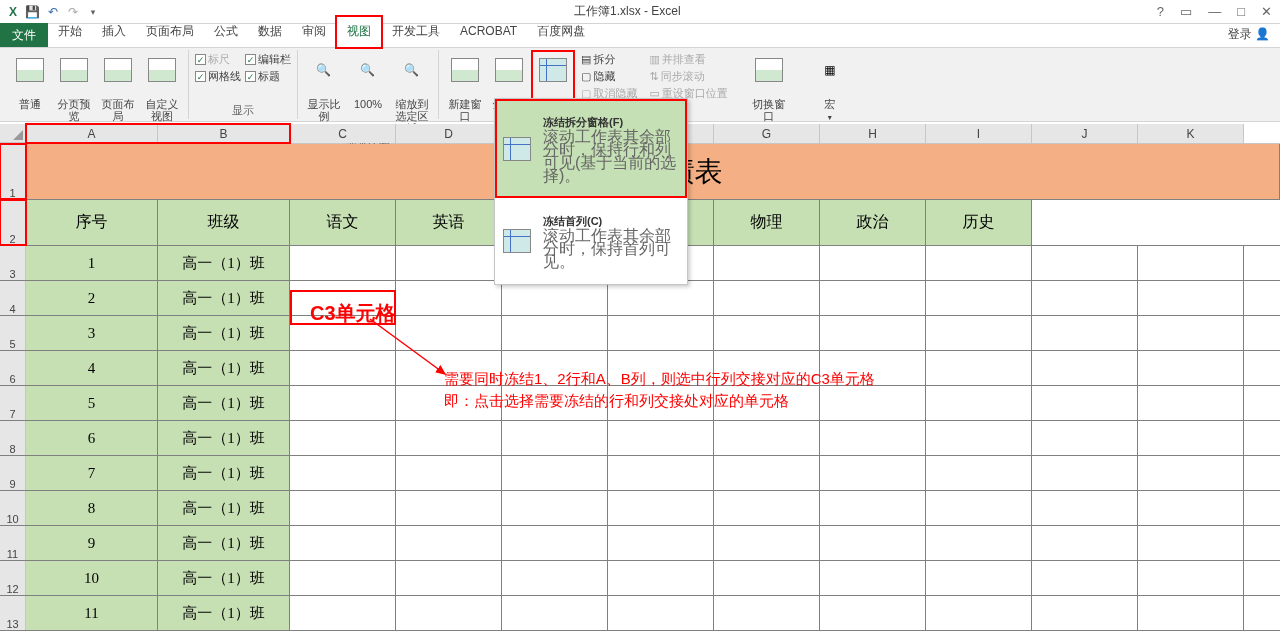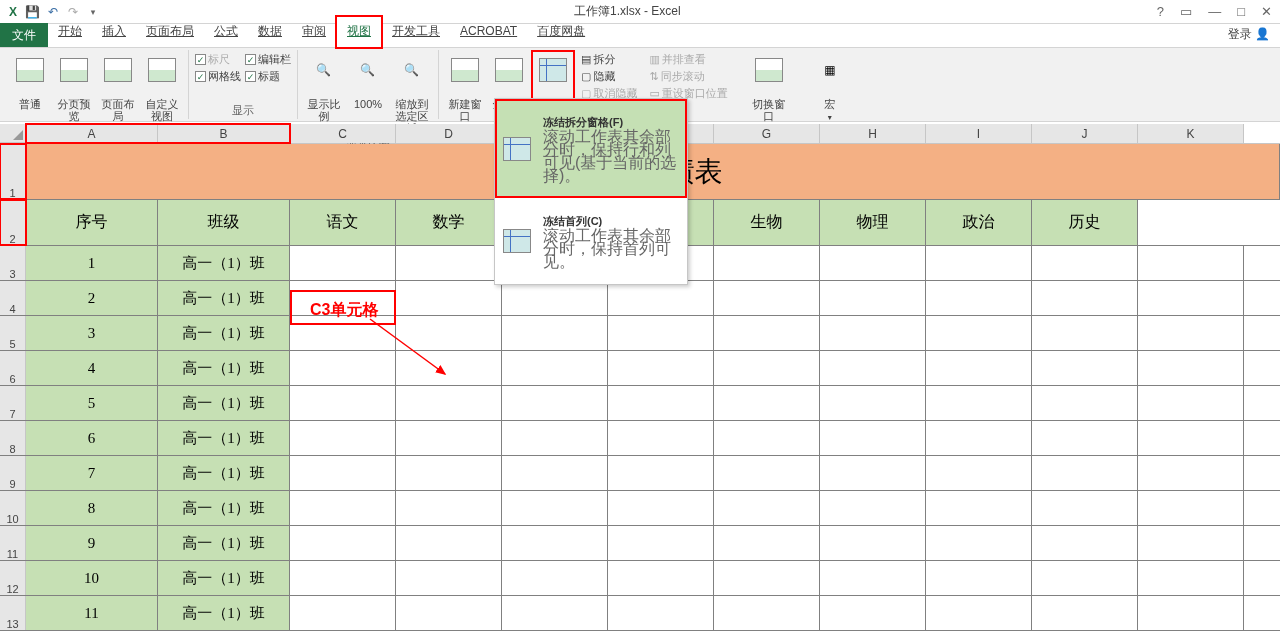--- a/index.html
+++ b/index.html
@@ -9,21 +9,21 @@
 .titlebar { height: 24px; background: #fff; display: flex; align-items: center; padding: 0 4px; border-bottom: 1px solid #d4d4d4; }
 .qat { display: flex; gap: 2px; align-items: center; }
 .qat-icon { width: 18px; height: 18px; display: flex; align-items: center; justify-content: center; }
 .title-center { flex: 1; text-align: center; color: #444; font-size: 12px; }
 .win-controls { display: flex; gap: 8px; color: #666; font-size: 13px; }
 .win-controls span { cursor: pointer; padding: 0 4px; }
 
 
 .tabs { height: 24px; display: flex; align-items: flex-end; background: #fff; border-bottom: 1px solid #d4d4d4; }
 .tab-file { background: #217346; color: #fff; padding: 4px 12px; height: 24px; display: flex; align-items: center; }
-.tab { padding: 8px 10px; color: #444; cursor: pointer; height: 32px; display: flex; align-items: center; text-decoration: underline; }
+.tab { padding: 8px 10px; color: #444; cursor: pointer; height: 32px; display: flex; align-items: center; }
 .tab.active { background: #fff; border: 1px solid #217346; border-bottom: 2px solid #fff; margin-bottom: -1px; color: #217346; position: relative; }
 .tab.highlighted { outline: 2px solid #ff0000; outline-offset: -1px; }
 .login { margin-left: auto; padding: 4px 10px; color: #444; }
 
 
 .ribbon { height: 74px; background: #f1f1f1; border-bottom: 1px solid #d4d4d4; display: flex; padding: 2px 4px; gap: 0; }
 .rgroup { display: flex; flex-direction: column; align-items: center; padding: 0 6px; border-right: 1px solid #d4d4d4; }
 .rgroup-body { flex: 1; display: flex; align-items: flex-start; gap: 4px; padding-top: 2px; }
 .rgroup-label { font-size: 11px; color: #666; padding-bottom: 1px; }
 .rbtn-large { display: flex; flex-direction: column; align-items: center; width: 40px; padding: 2px; cursor: pointer; }
@@ -65,21 +65,21 @@
 .headrow .cell { background: #c6e0b4; font-size: 16px; color: #000; }
 .bodyrow { height: 35px; }
 .bodyrow .cell { font-size: 15px; color: #000; }
 .bodyrow .cell.frozen { background: #c6e0b4; }
 .w-a{width:132px;} .w-b{width:132px;} .w-c{width:106px;} .w-d{width:106px;} .w-e{width:106px;}
 .w-f{width:106px;} .w-g{width:106px;} .w-h{width:106px;} .w-i{width:106px;} .w-j{width:106px;} .w-k{width:106px;}
 
 .rownum-box { outline: 2px solid #ff0000; outline-offset: -1px; position: relative; z-index: 5; }
 
 
-.c3-label { position: absolute; top: 156px; left: 310px; color: #ff0000; font-size: 16px; font-weight: bold; z-index: 50; pointer-events: none; }
+.c3-label { position: absolute; top: 156px; left: 310px; color: #ff0000; font-size: 20px; font-weight: bold; z-index: 50; pointer-events: none; }
 .c3-border { position: absolute; top: 146px; left: 290px; width: 106px; height: 35px; border: 2px solid #ff0000; z-index: 50; pointer-events: none; }
 .anno-text { position: absolute; top: 224px; left: 444px; color: #ff0000; font-size: 15px; line-height: 22px; z-index: 50; white-space: nowrap; pointer-events: none; }
 
 
 .arrow-svg { position: absolute; top: 165px; left: 360px; z-index: 49; pointer-events: none; }
 
 
 .cb { width:11px; height:11px; border:1px solid #888; display:inline-flex; align-items:center; justify-content:center; font-size:9px; color:#217346; background:#fff; }
 
 
@@ -287,21 +287,20 @@
       <div class="rowhead" style="flex:1;">1</div>
     </div>
     <div class="titlecell">各科成绩表</div>
   </div>
 
   <div class="datarow headrow">
     <div class="rowhead rownum-box">2</div>
     <div class="cell w-a">序号</div>
     <div class="cell w-b">班级</div>
     <div class="cell w-c">语文</div>
-    <div class="cell w-d">数学</div>
     <div class="cell w-e">英语</div>
     <div class="cell w-f">化学</div>
     <div class="cell w-g">生物</div>
     <div class="cell w-h">物理</div>
     <div class="cell w-i">政治</div>
     <div class="cell w-k">历史</div>
   </div>
 
   <div id="data-rows">
       <div class="datarow bodyrow">
@@ -463,13 +462,17 @@
   <div class="c3-border"></div>
   <div class="c3-label">C3单元格</div>
   <svg class="arrow-svg" width="100" height="80">
     <defs>
         <marker id="ah" markerWidth="8" markerHeight="8" refX="6" refY="3" orient="auto">
           <polygon points="0 0, 7 3, 0 6" fill="#ff0000"></polygon>
         </marker>
       </defs>
     <line x1="10" y1="10" x2="85" y2="65" stroke="#ff0000" stroke-width="1.5" marker-end="url(#ah)"></line>
   </svg>
+  <div class="anno-text">
+    <div>需要同时冻结1、2行和A、B列，则选中行列交接对应的C3单元格</div>
+    <div>即：点击选择需要冻结的行和列交接处对应的单元格</div>
+  </div>
 </div>
 
 </body></html>

